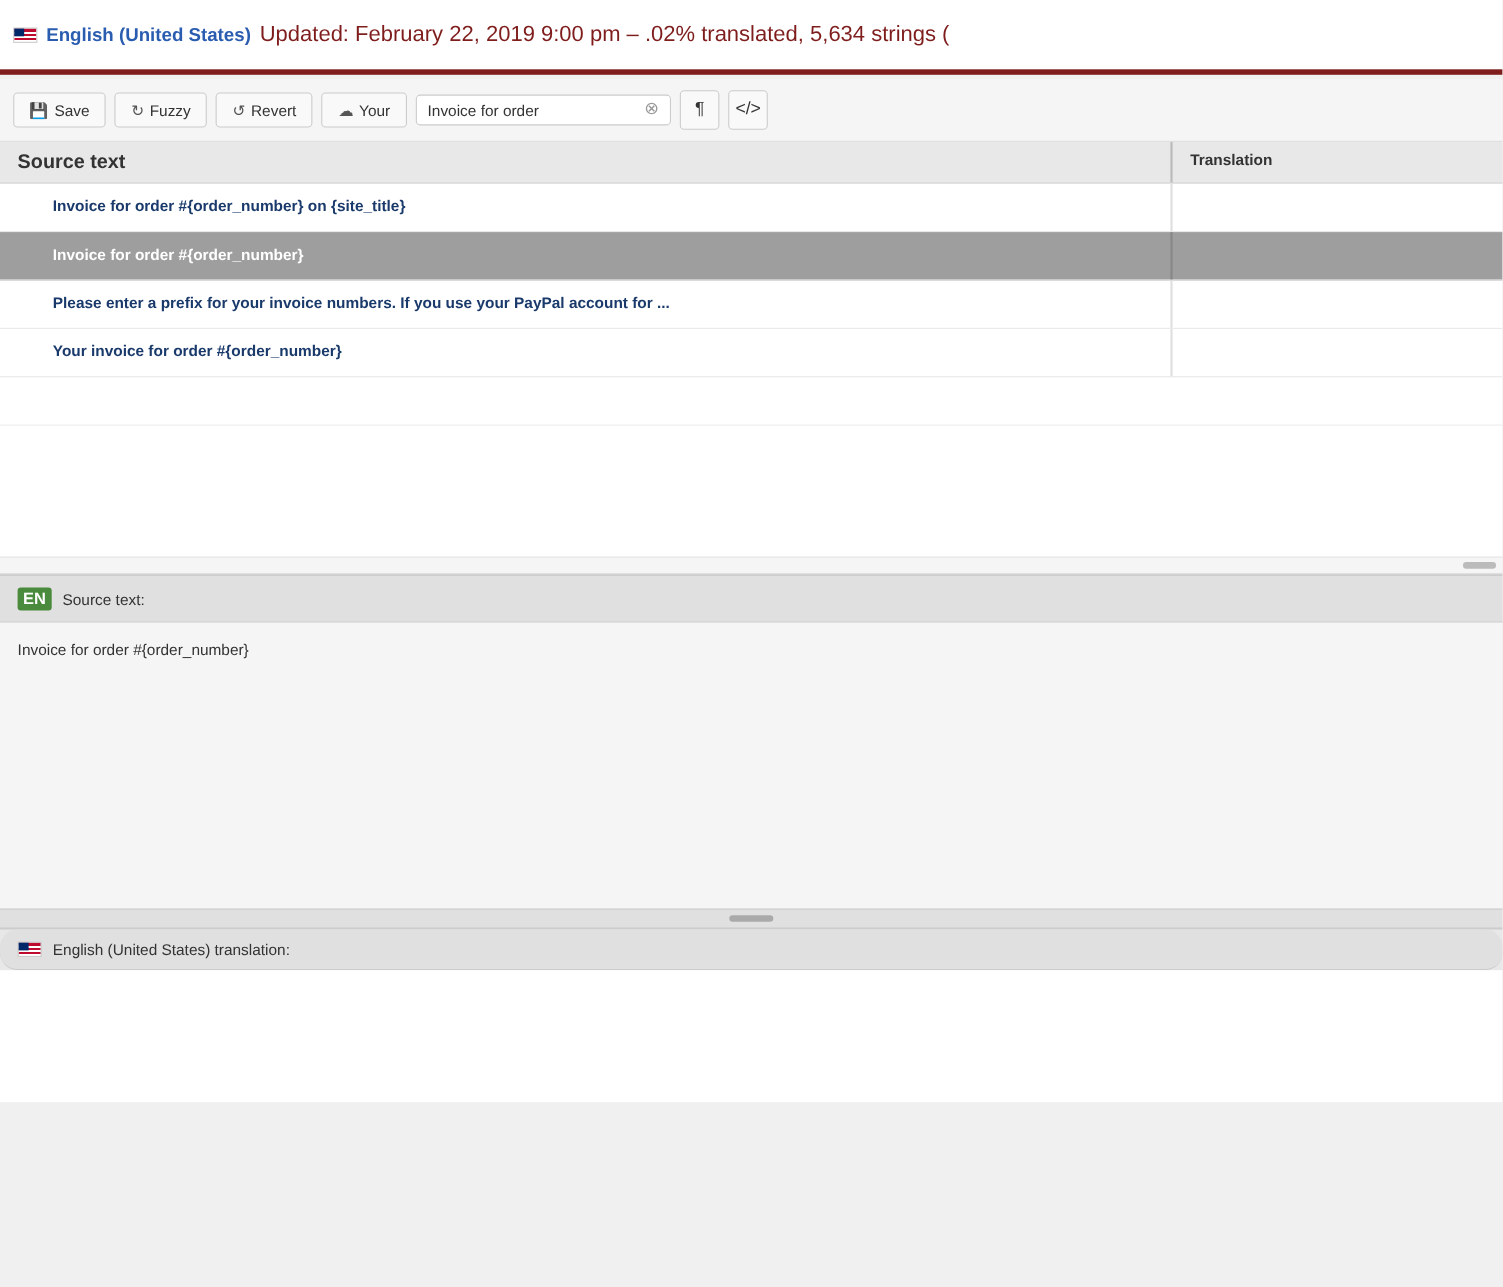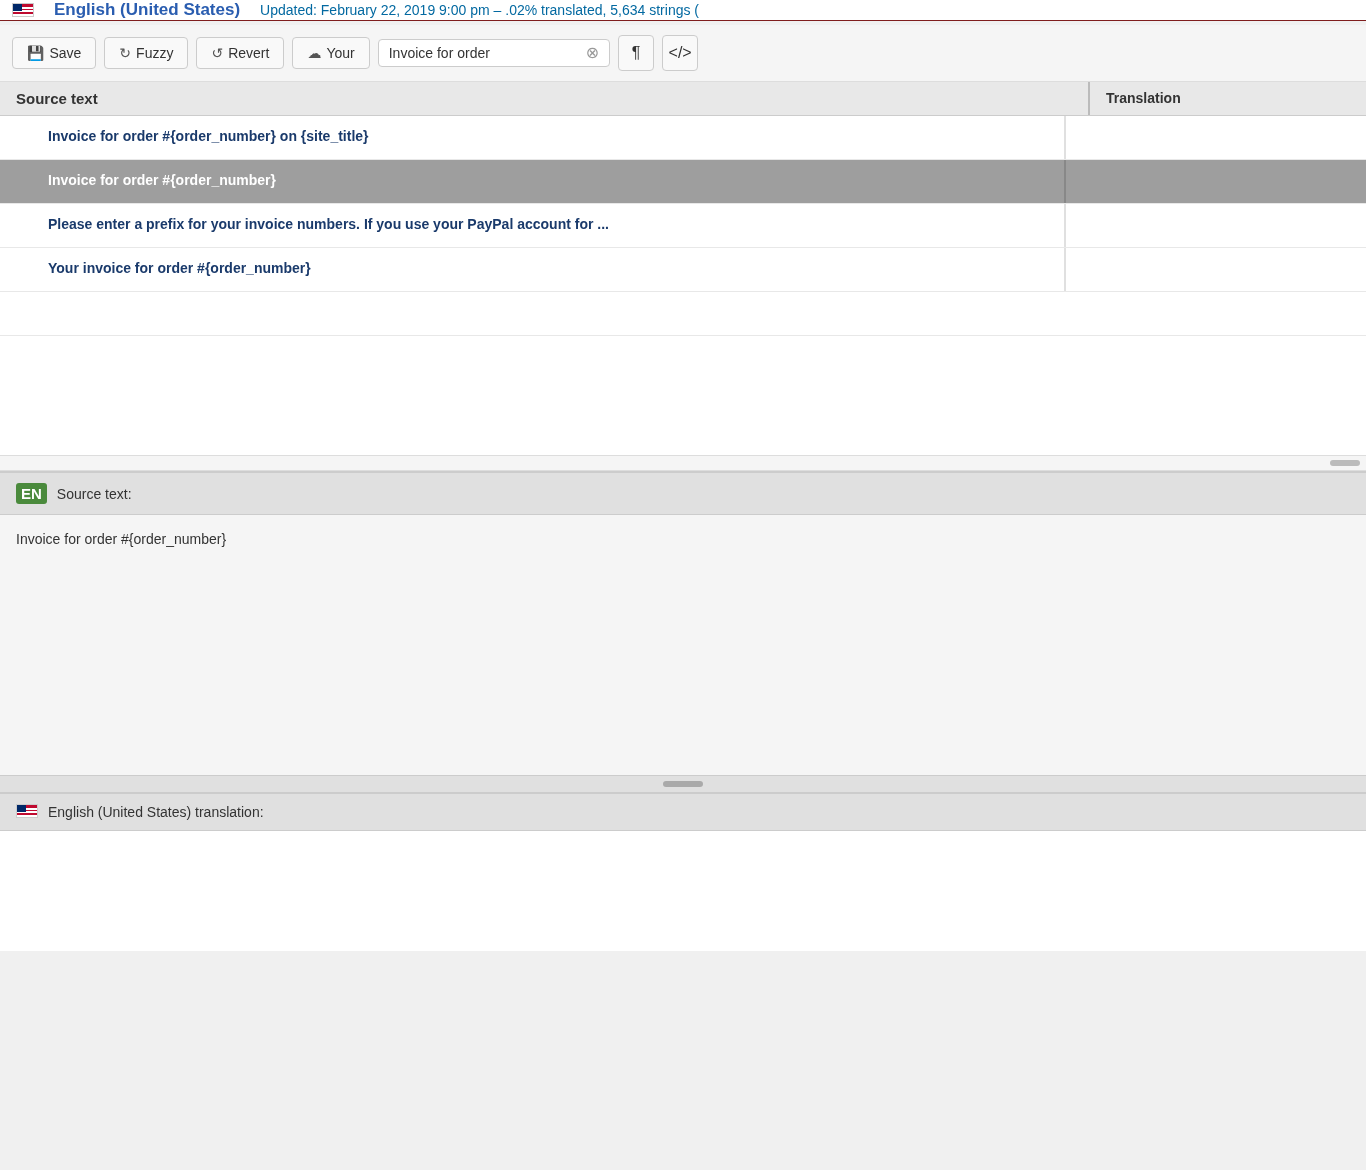--- a/index.html
+++ b/index.html
@@ -6,25 +6,25 @@
     body {
       font-family: -apple-system, BlinkMacSystemFont, "Segoe UI", Helvetica, Arial, sans-serif;
       font-size: 14px;
       background: #f0f0f0;
       width: 1366px;
       min-height: 1170px;
     }
     .header-title {
       display: flex;
       align-items: center;
-      gap: 20px;
+      gap: 8px;
       margin-bottom: 4px;
-      padding: 0 12px;
-      background: #fff;
-      border-bottom: 1px solid #7f1d1d;
+      padding: 20px 12px;
+      background: #fff;
+      border-bottom: 5px solid #7f1d1d;
     }
     .flag-icon {
       width: 22px;
       height: 14px;
       display: inline-block;
       background: linear-gradient(
         to bottom,
         #BF0A30 0%, #BF0A30 23%,
         #fff 23%, #fff 38%,
         #BF0A30 38%, #BF0A30 54%,
@@ -43,22 +43,22 @@
       width: 9px;
       height: 7px;
       background: #002868;
     }
     .lang-title {
       font-size: 17px;
       font-weight: bold;
       color: #2a5db0;
     }
     .lang-meta {
-      font-size: 14px;
-      color: #0369a1;
+      font-size: 20px;
+      color: #7f1d1d;
     }
 
     
     .toolbar {
       background: #f5f5f5;
       border-bottom: 1px solid #ddd;
       padding: 10px 12px;
       display: flex;
       align-items: center;
       gap: 8px;
@@ -123,25 +123,25 @@
     .split-header {
       display: flex;
       background: #e8e8e8;
       border-bottom: 1px solid #ccc;
     }
     .split-header-left {
       flex: 1;
       padding: 8px 16px;
       font-weight: 600;
       color: #333;
-      font-size: 15px;
+      font-size: 18px;
       border-right: 2px solid #bbb;
     }
     .split-header-right {
-      width: 276px;
+      width: 300px;
       padding: 8px 16px;
       font-weight: 600;
       color: #333;
       font-size: 14px;
     }
 
     
     .string-list {
       background: #fff;
     }
@@ -249,25 +249,26 @@
       border-radius: 3px;
     }
 
     
     .translation-panel {
       background: #e8e8e8;
       border-top: 2px solid #ccc;
     }
     .translation-panel-header {
       display: flex;
-      align-items: flex-start;
+      align-items: center;
       gap: 10px;
       padding: 10px 16px;
       background: #e0e0e0;
       border-bottom: 1px solid #ccc;
+      border-radius: 16px;
     }
     .translation-panel-title {
       font-size: 14px;
       font-weight: 500;
       color: #333;
     }
     .translation-text-area {
       background: #fff;
       min-height: 120px;
       padding: 16px;

